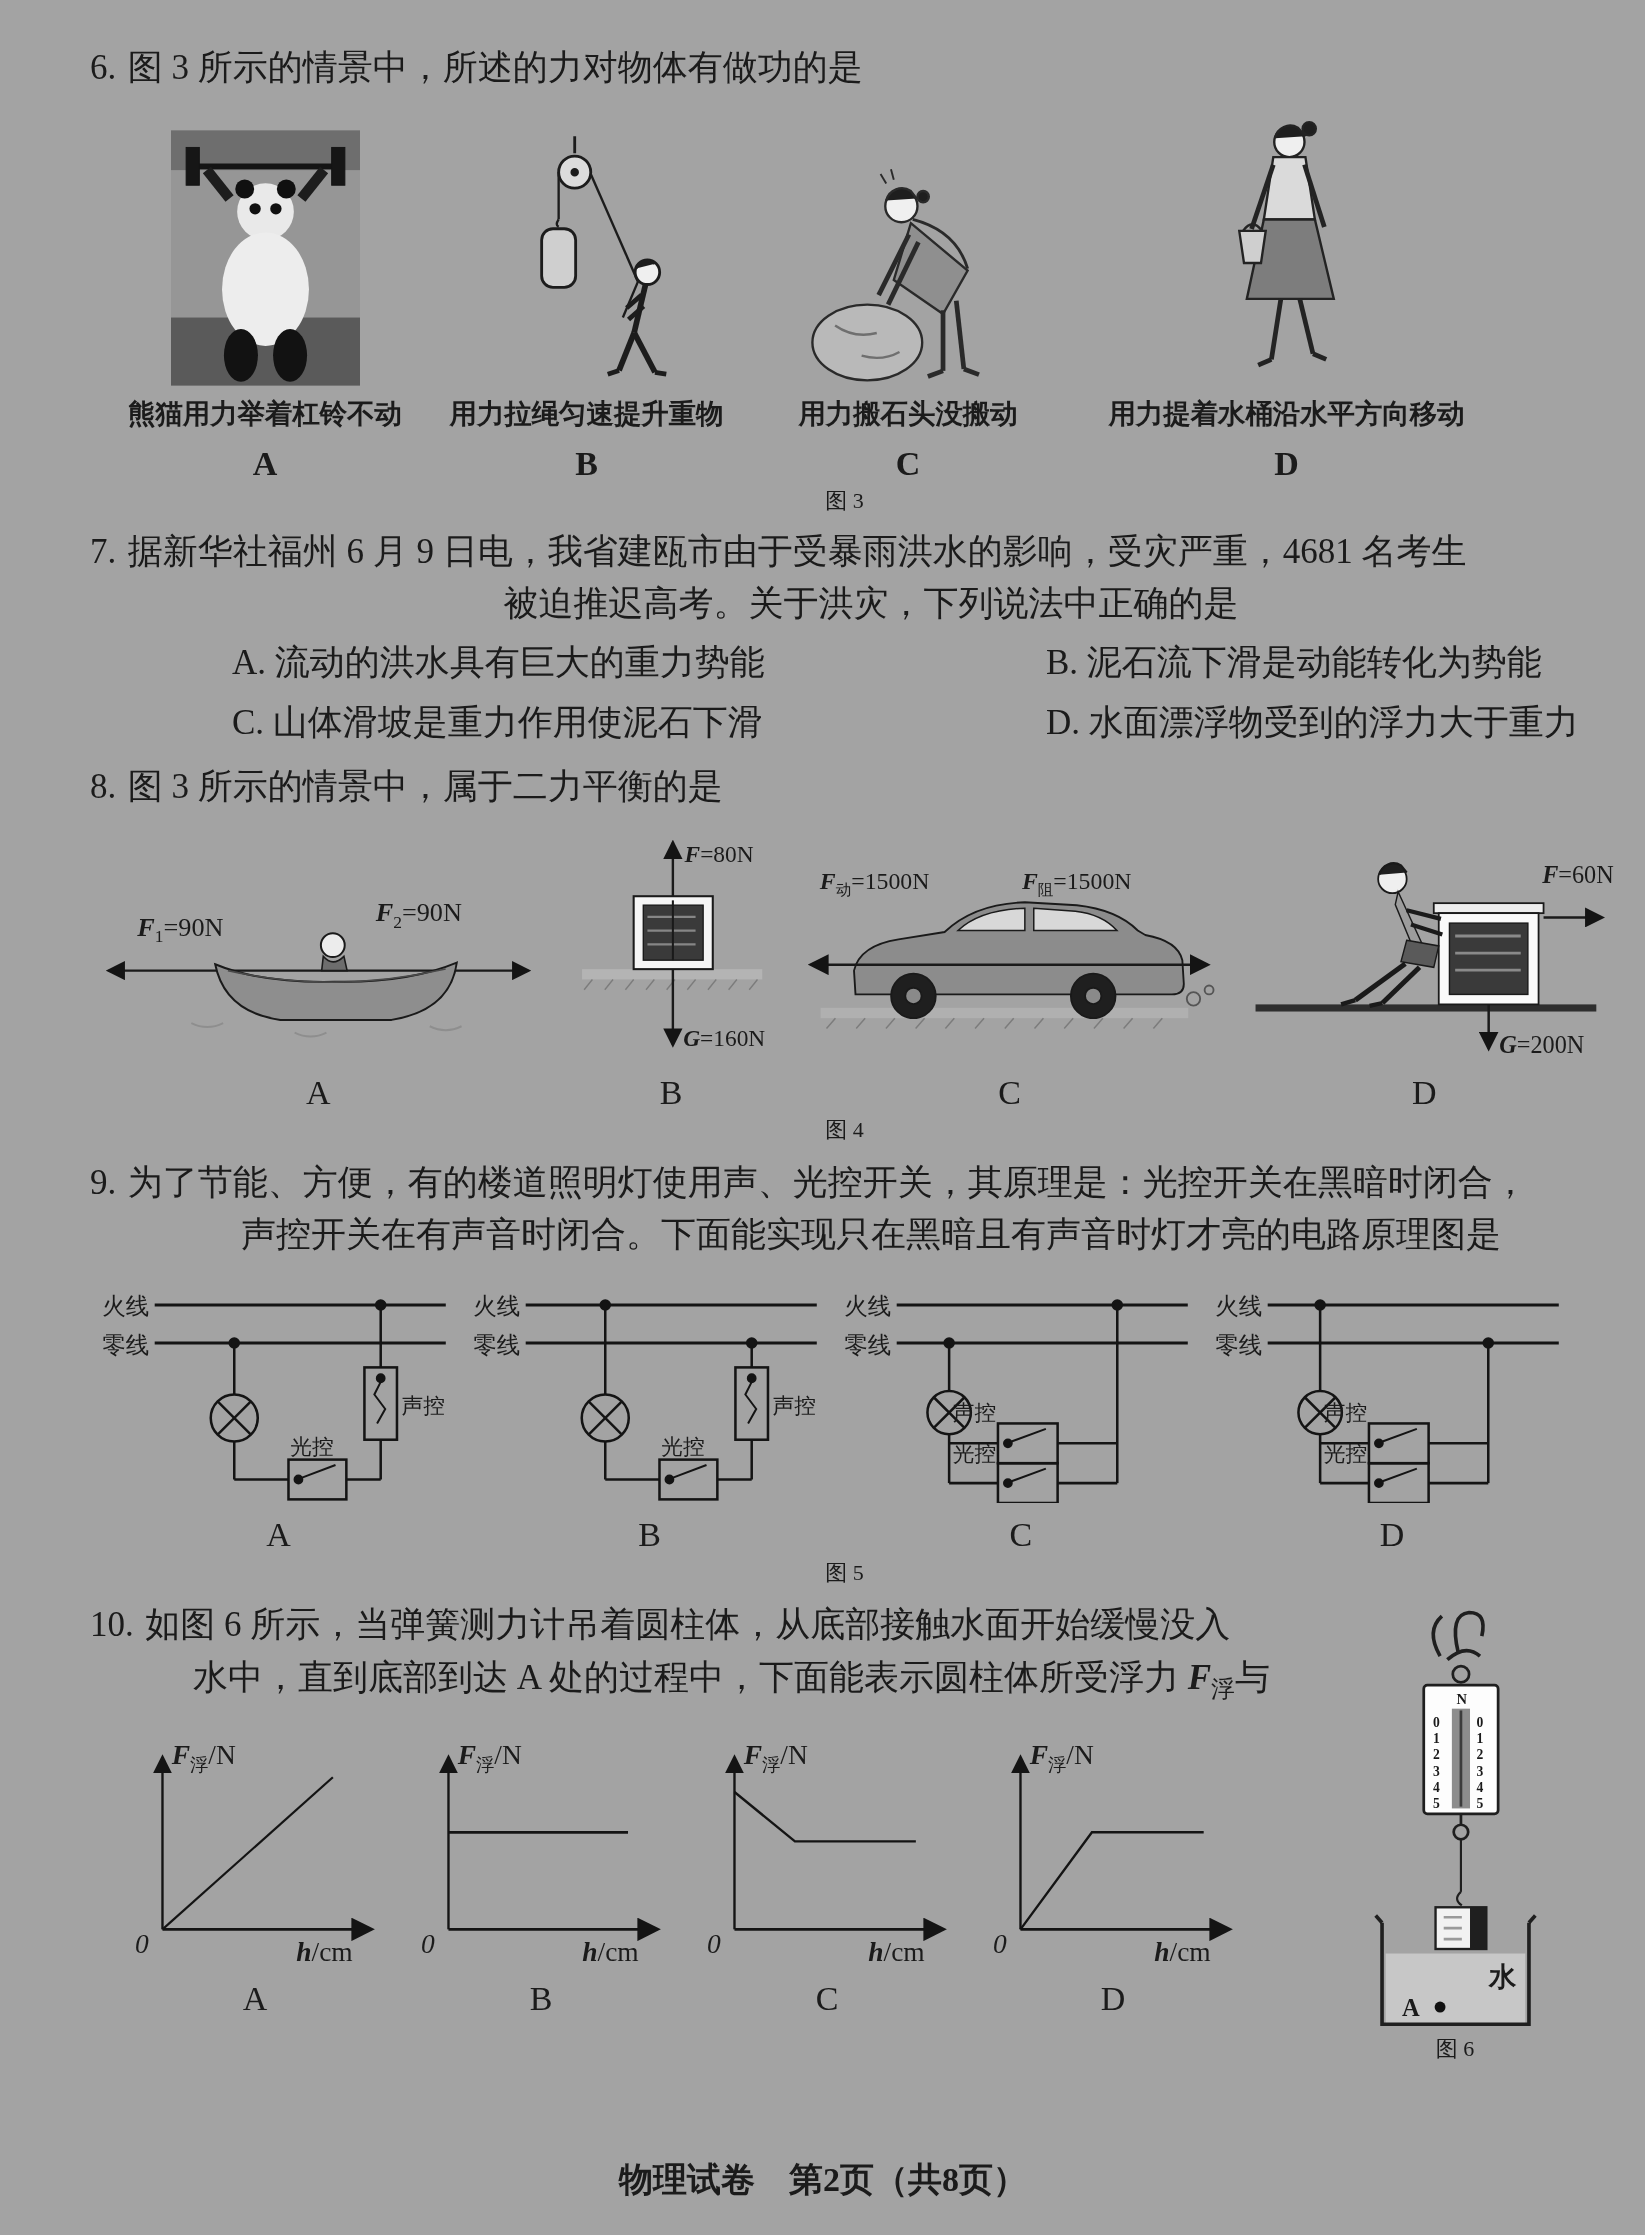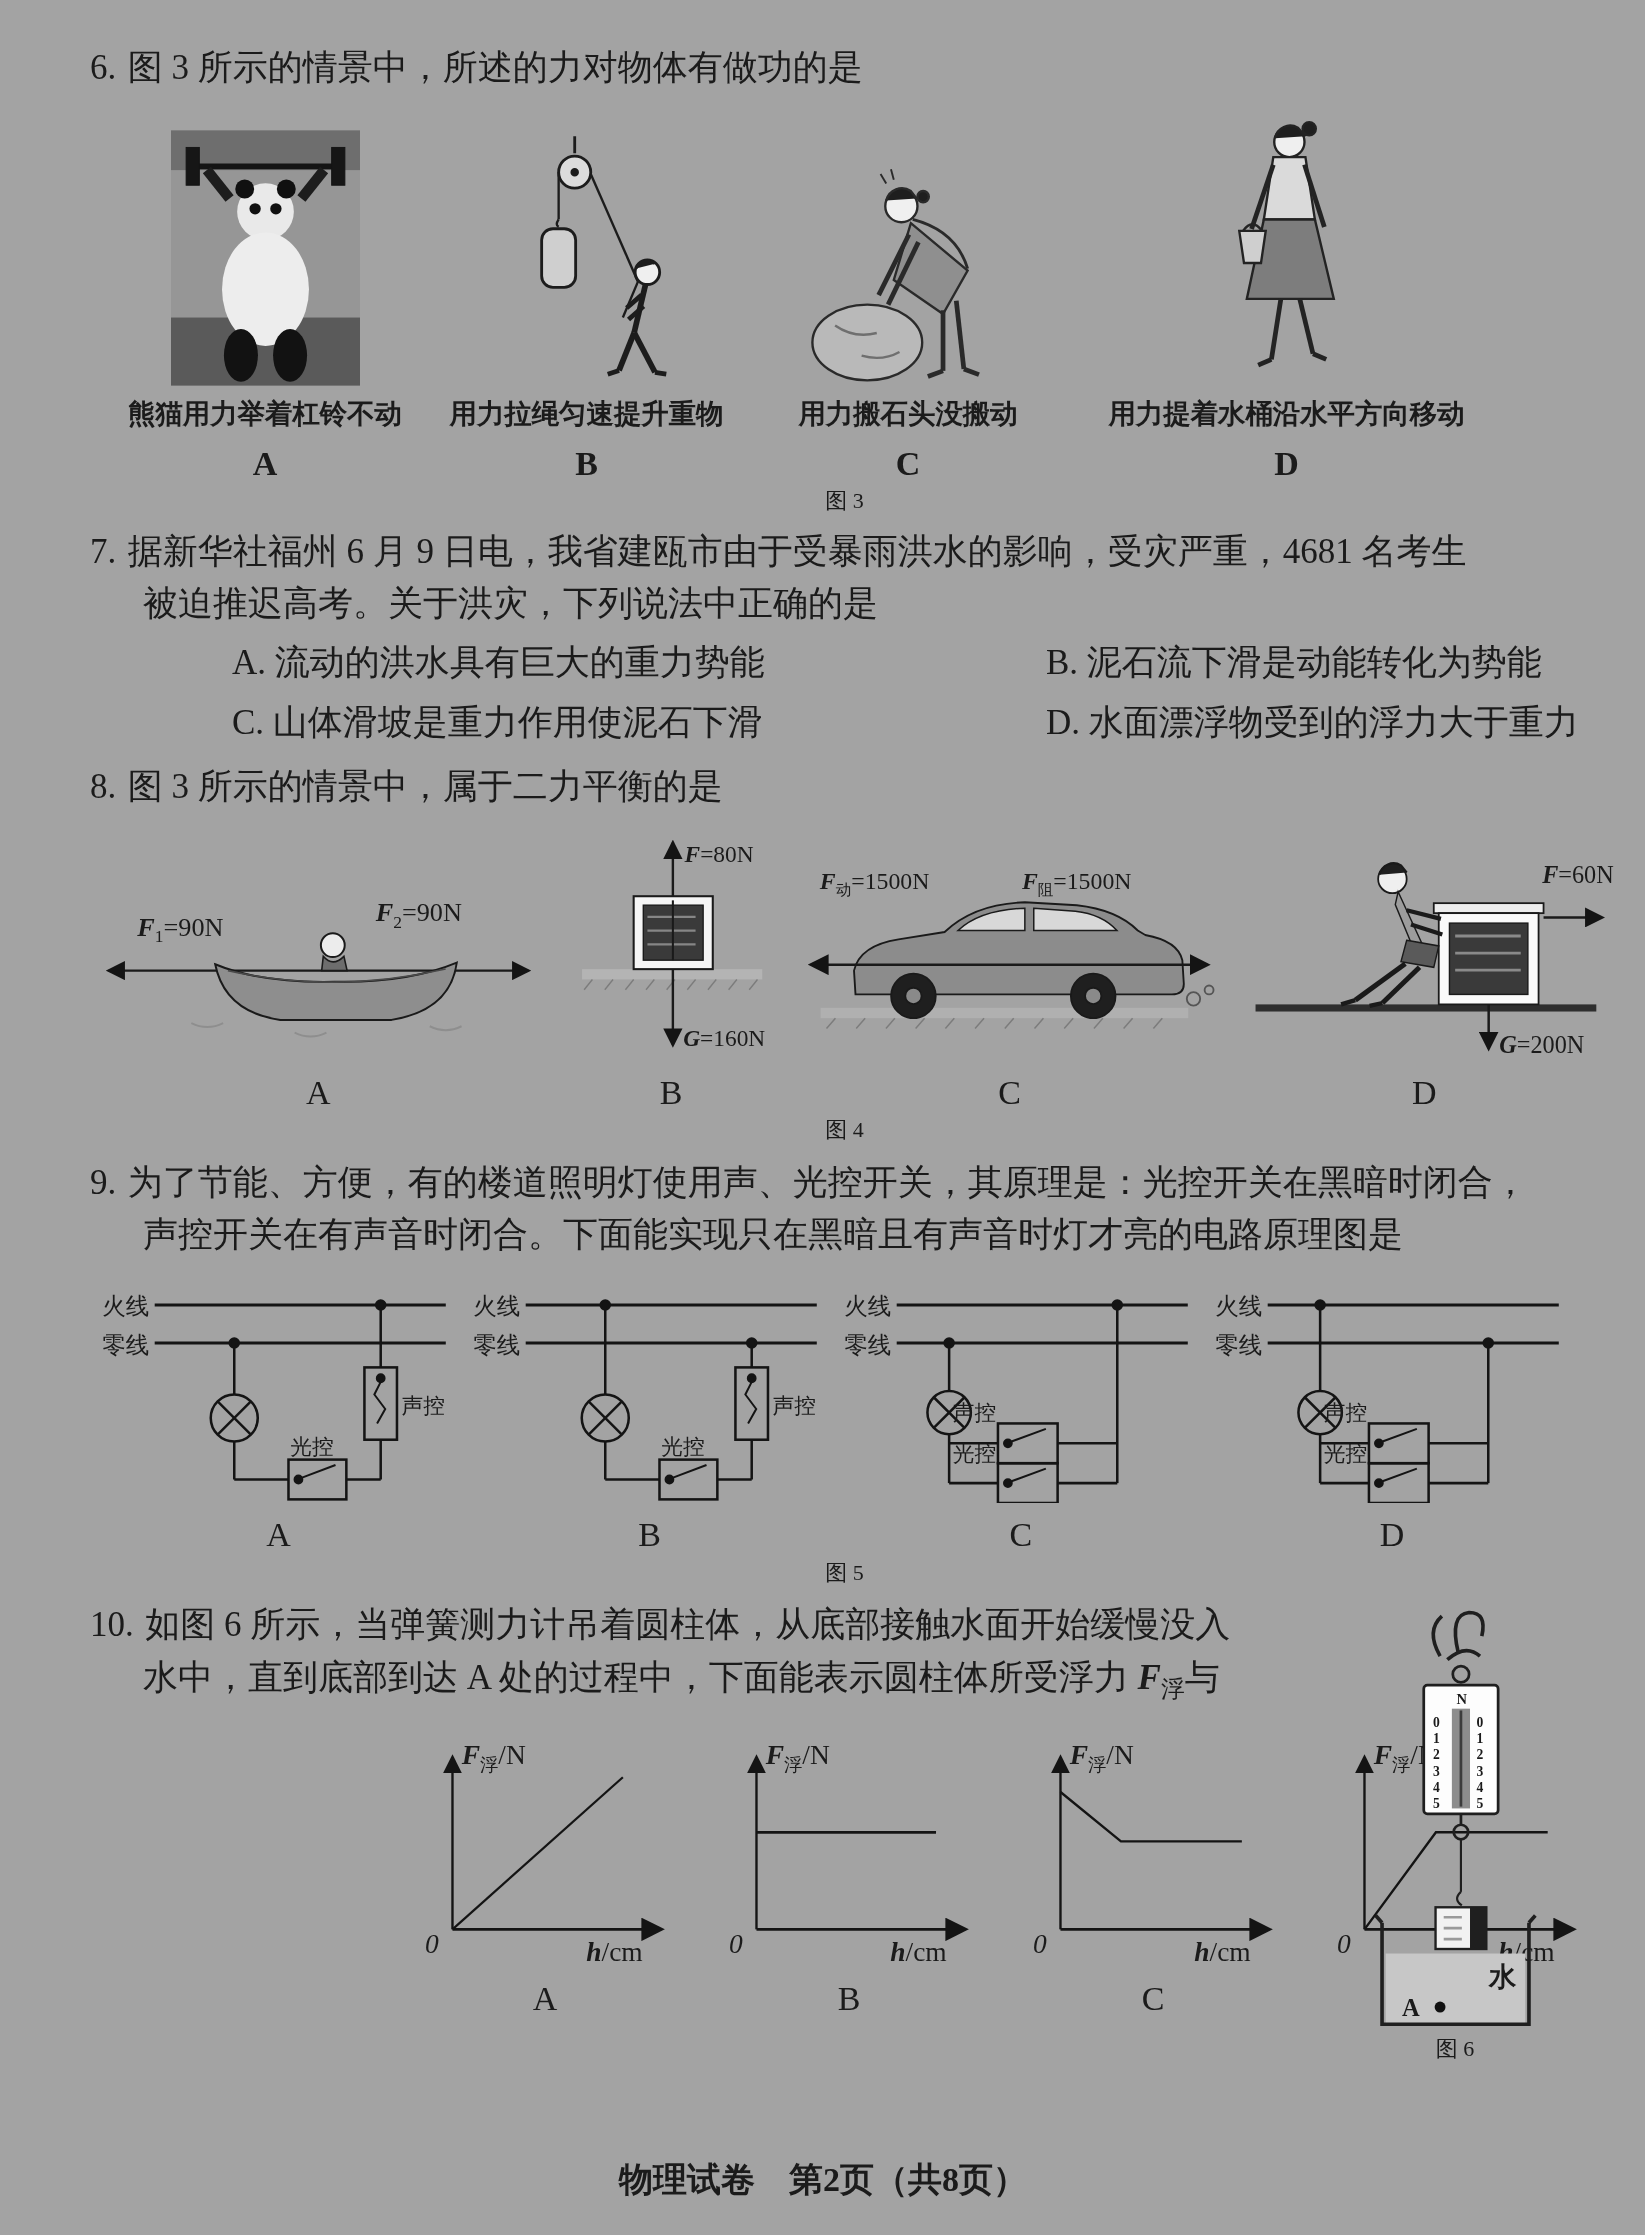--- a/index.html
+++ b/index.html
@@ -1,31 +1,31 @@
 <!DOCTYPE html>
 <html style="font-size:15px"><head>
 <meta charset="utf-8">
 <style>
   html,body{margin:0;padding:0;background:#e8e8e6;}
   .page{position:relative;width:1646px;height:2235px;background:#a3a3a3;color:#1b1b1b;
         font-family:"Liberation Serif",serif;overflow:hidden;box-sizing:border-box;
         padding:42px 47px 0 90px;}
   .qline{font-size:35px;line-height:1.5;white-space:nowrap;}
-  .indent{padding-left:53px;}
+  .indent{padding-left:53px;text-align:center;}
   .num{margin-right:11.4px;}
   .illu-row{display:flex;align-items:flex-end;margin:9.5px 0 0 19px;font-weight:bold;}
   .illu-col{display:flex;flex-direction:column;align-items:center;}
   .cap{font-size:27.4px;margin-top:9.5px;white-space:nowrap;}
   .letter{font-size:34px;margin-top:13.2px;}
   .figlabel{font-size:22px;text-align:center;margin:3.8px 0 7.6px;}
   .opts{display:grid;grid-template-columns:814px auto;row-gap:13.2px;margin:7.6px 0 0 142px;font-size:35px;}
   .dia-row{display:flex;align-items:flex-end;gap:17px;margin:13.2px 0 0 5.7px;}
   .dia-col{display:flex;flex-direction:column;align-items:center;}
   .cir-row{display:flex;align-items:flex-end;gap:13.2px;margin:15px 0 0 9.5px;}
-  .graph-row{display:flex;align-items:flex-end;gap:20px;margin:19px 0 0 23px;justify-content:flex-end;}
+  .graph-row{display:flex;align-items:flex-end;gap:2px;margin:19px 0 0 23px;}
   .sym{font-style:italic;font-weight:bold;}
   .sub{vertical-align:sub;font-size:68%;}
   .q10wrap{position:relative;}
   .fig6box{position:absolute;right:9.5px;top:5.7px;width:269px;display:flex;flex-direction:column;align-items:center;}
   .footer{position:absolute;left:0;right:0;bottom:32px;text-align:center;font-size:34px;font-weight:bold;}
   text{font-family:"Liberation Serif",serif;}
   section{margin:0;}
 </style>
 </head>
 <body>

